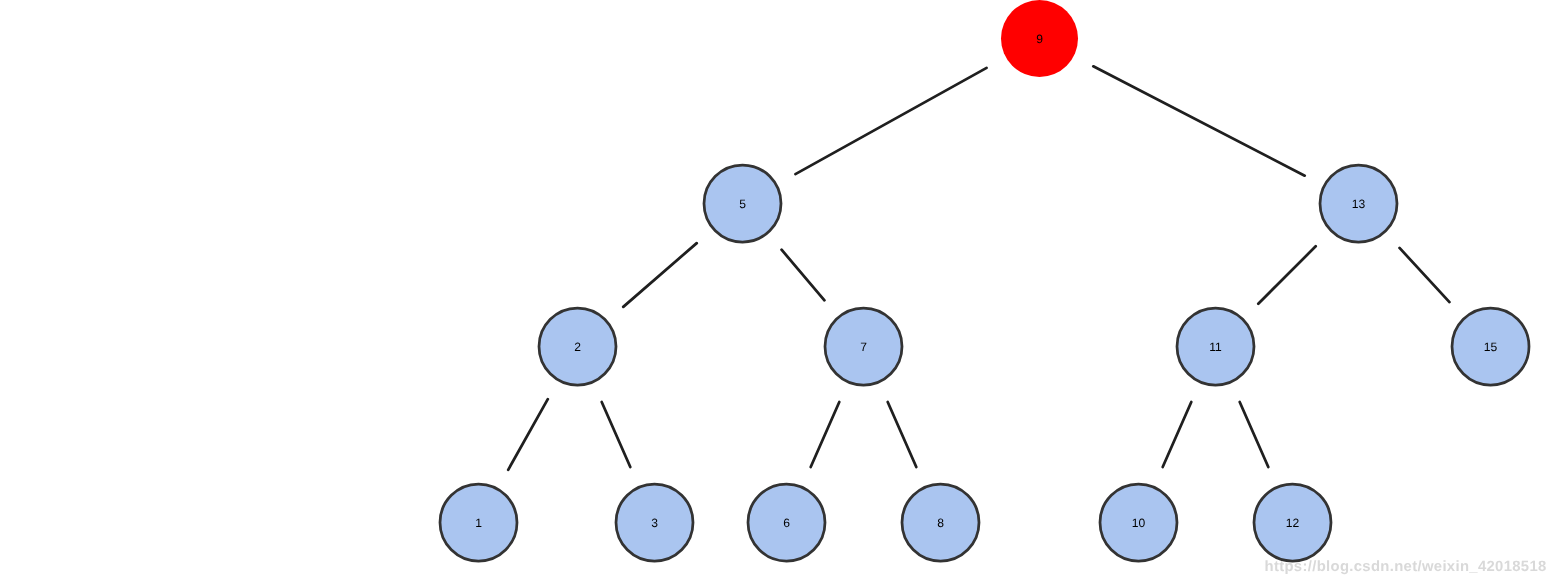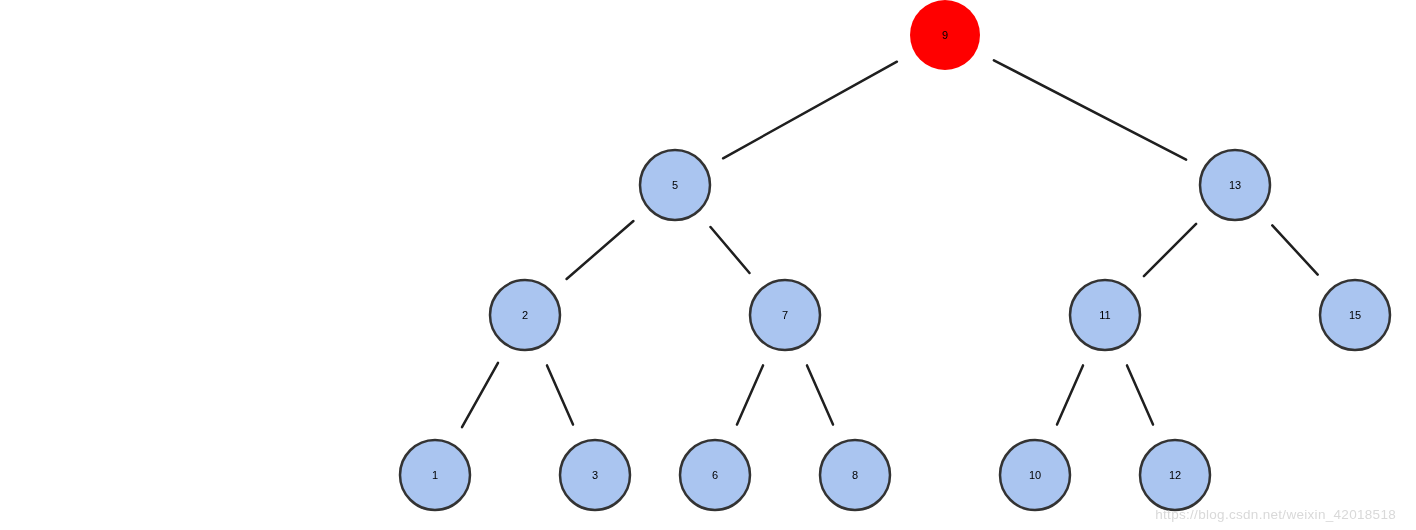--- a/index.html
+++ b/index.html
@@ -21,27 +21,28 @@
     top: 0;
     display: block;
   }
   .tree-svg text {
     font-family: "Liberation Sans", sans-serif;
     font-size: 11px;
     text-anchor: middle;
   }
   .watermark {
     position: absolute;
-    right: 20px;
+    right: 10px;
     bottom: 8px;
     font-size: 13.5px;
     color: #d9d9d9;
     letter-spacing: 0.3px;
     user-select: none;
     white-space: nowrap;
+    font-weight: bold;
   }
 </style>
 </head>
 <body>
 
 <div class="canvas">
   <svg class="tree-svg" width="1416" height="530">
     <g id="edges-layer">
         <line x1="896.9" y1="61.7" x2="723.1" y2="158.3" stroke="#1f1f1f" stroke-width="2.5" stroke-linecap="round"></line>
         <line x1="993.9" y1="60.3" x2="1186.1" y2="159.7" stroke="#1f1f1f" stroke-width="2.5" stroke-linecap="round"></line>

